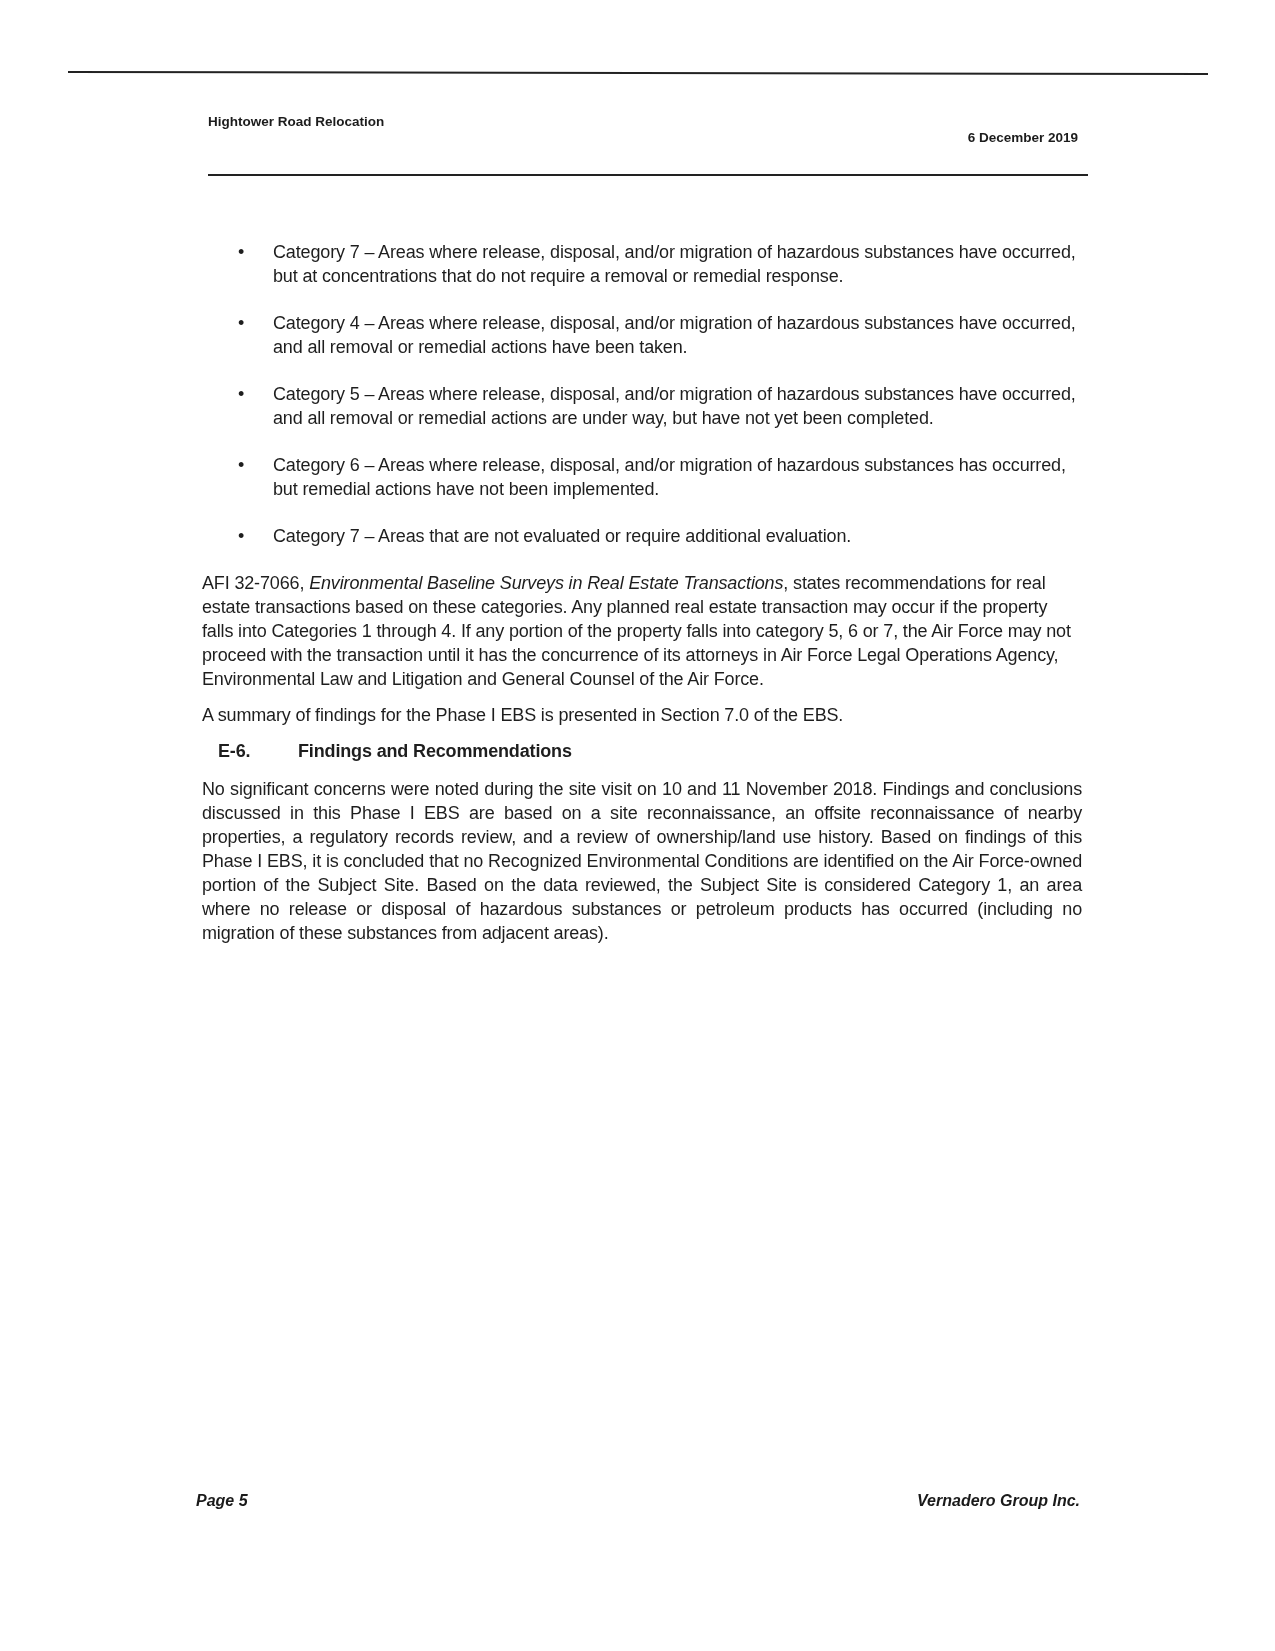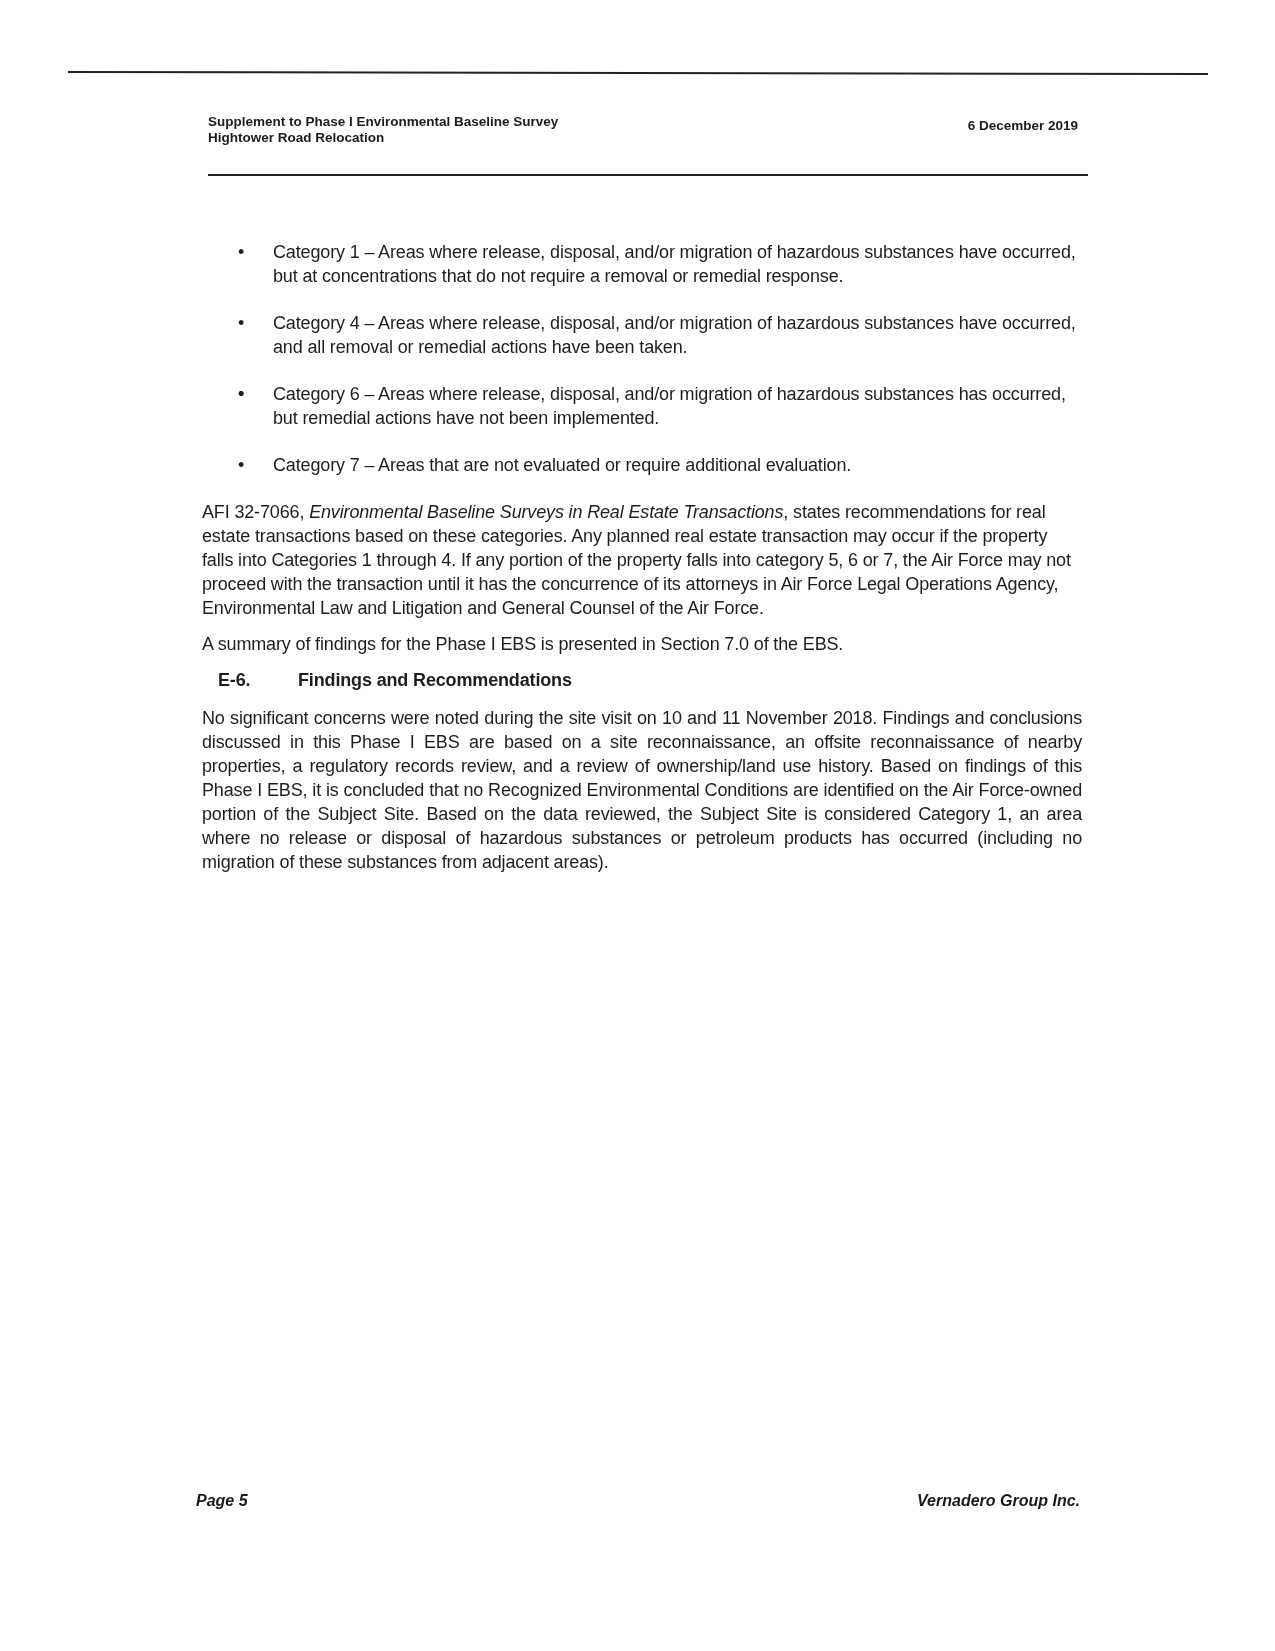--- a/index.html
+++ b/index.html
@@ -2,21 +2,21 @@
 <html><head>
 <meta charset="utf-8">
 <style>
   html, body { margin: 0; padding: 0; background: #ffffff; }
   body { width: 1275px; height: 1651px; position: relative; overflow: hidden; color: #1a1a1a; }
   .rule { position: absolute; background: #222; }
   .header { position: absolute; left: 208px; top: 114px; width: 870px;
             font-family: "Liberation Sans", sans-serif; font-weight: bold;
             font-size: 13.5px; line-height: 16px; color: #1c1c1c; }
   .header .left div { white-space: nowrap; }
-  .header .date { position: absolute; right: 0; top: 4px; }
+  .header .date { position: absolute; right: 0; top: 16px; }
   .content { position: absolute; left: 202px; top: 240px; width: 880px;
              font-family: "Liberation Sans", sans-serif; font-size: 18px;
              line-height: 24px; color: #1e1e1e; letter-spacing: -0.15px; }
   ul.cats { list-style: none; margin: 0 0 18px 0; padding: 0; }
   ul.cats li { position: relative; padding-left: 71px; margin-bottom: 23px; }
   ul.cats li .bullet { position: absolute; left: 36px; top: 0; }
   p { margin: 0 0 12px 0; }
   .heading { font-weight: bold; margin: 10px 0 14px 0; }
   .heading .num { display: inline-block; width: 80px; margin-left: 16px; }
   .justify { text-align: justify; }
@@ -25,40 +25,40 @@
             font-style: italic; font-size: 16px; color: #1a1a1a; }
   .footer .right { position: absolute; right: 0; top: 0; }
 </style>
 </head>
 <body>
 
 <div class="rule" style="left:68px; top:72px; width:1140px; height:2px; transform:rotate(0.1deg);"></div>
 
 <div class="header">
   <div class="left">
-    <div>Supplement to Phase I Environmental Baseline Survey</div>
     <div>Hightower Road Relocation</div>
   </div>
   <div class="date">6 December 2019</div>
 </div>
 
 <div class="rule" style="left:208px; top:174px; width:880px; height:2px;"></div>
 
 <div class="content">
   <ul class="cats">
     <li>
       <span class="bullet">•</span>
-      <span>Category 1 – Areas where release, disposal, and/or migration of hazardous substances have occurred, but at concentrations that do not require a removal or remedial response.</span>
+      <span>Category 7 – Areas where release, disposal, and/or migration of hazardous substances have occurred, but at concentrations that do not require a removal or remedial response.</span>
     </li>
     <li>
       <span class="bullet">•</span>
       <span>Category 4 – Areas where release, disposal, and/or migration of hazardous substances have occurred, and all removal or remedial actions have been taken.</span>
     </li>
     <li>
       <span class="bullet">•</span>
+      <span>Category 5 – Areas where release, disposal, and/or migration of hazardous substances have occurred, and all removal or remedial actions are under way, but have not yet been completed.</span>
     </li>
     <li>
       <span class="bullet">•</span>
       <span>Category 6 – Areas where release, disposal, and/or migration of hazardous substances has occurred, but remedial actions have not been implemented.</span>
     </li>
     <li>
       <span class="bullet">•</span>
       <span>Category 7 – Areas that are not evaluated or require additional evaluation.</span>
     </li>
   </ul>

